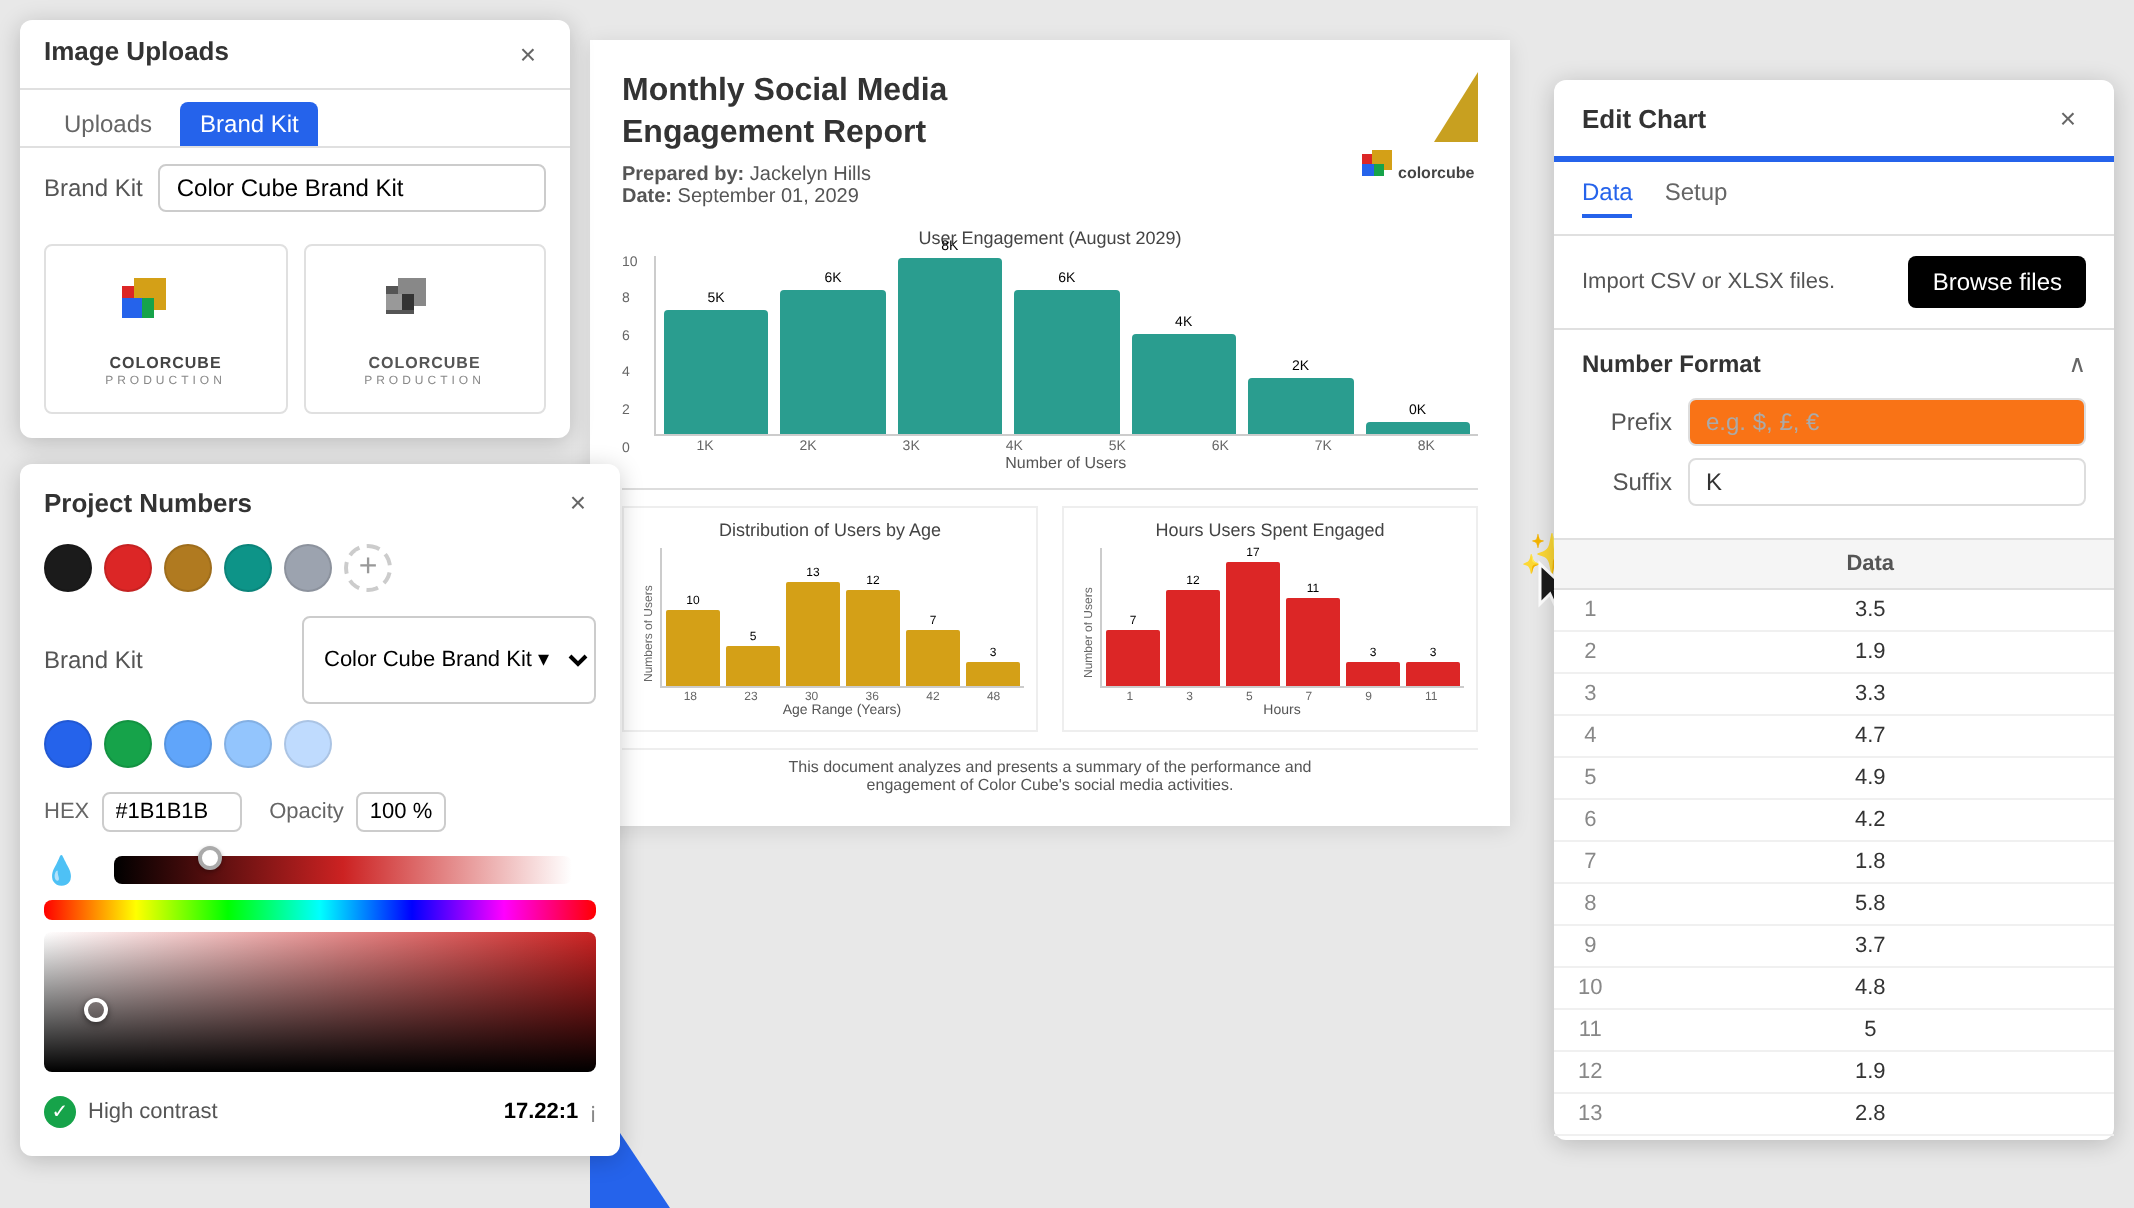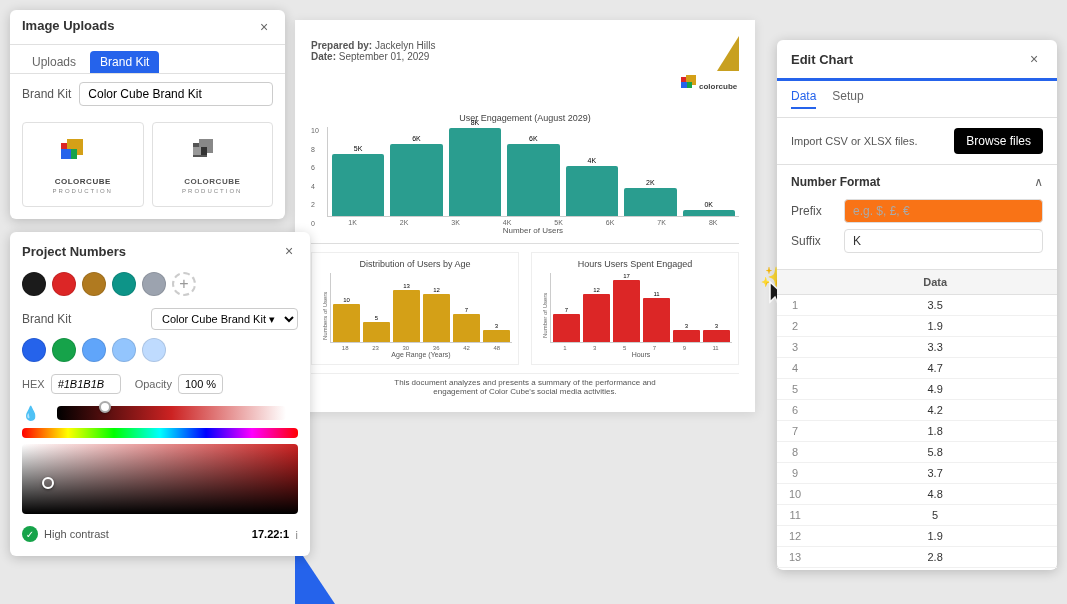--- a/index.html
+++ b/index.html
@@ -200,21 +200,21 @@
       justify-content: space-between;
       margin-bottom: 8px;
     }
 
     .brand-kit-section-label {
       font-size: 12px;
       color: #555;
     }
 
     .brand-kit-mini-select {
-      padding: 3px 6px;
+      padding: 14px 6px;
       border: 1px solid #ccc;
       border-radius: 4px;
       font-size: 11px;
       background: white;
       cursor: pointer;
     }
 
     .brand-swatches {
       display: flex;
       gap: 6px;
@@ -231,21 +231,20 @@
       font-size: 11px;
       color: #666;
     }
 
     .hex-input {
       border: 1px solid #ccc;
       border-radius: 4px;
       padding: 3px 6px;
       font-size: 11px;
       width: 70px;
-      font-style: italic;
     }
 
     .opacity-label {
       font-size: 11px;
       color: #666;
       margin-left: 8px;
     }
 
     .opacity-input {
       border: 1px solid #ccc;
@@ -429,20 +428,21 @@
       display: flex;
       align-items: center;
       gap: 8px;
       margin-bottom: 6px;
     }
 
     .format-label {
       font-size: 12px;
       color: #555;
       width: 45px;
+      text-align: right;
     }
 
     .format-input {
       flex: 1;
       border: 1px solid #ddd;
       border-radius: 4px;
       padding: 4px 8px;
       font-size: 12px;
       color: #333;
       background: #f97316;
@@ -676,20 +676,21 @@
     <div class="contrast-check">✓</div>
     <span class="contrast-label">High contrast</span>
     <span class="contrast-value">17.22:1</span>
     <span class="info-icon">ℹ</span>
   </div>
 </div>
 
 <div class="doc-wrapper">
   <div class="doc-header">
     <div>
+      <div class="doc-title">Monthly Social Media<br>Engagement Report</div>
       <div class="doc-meta">
         <strong>Prepared by:</strong> Jackelyn Hills<br>
         <strong>Date:</strong> September 01, 2029
       </div>
     </div>
     <div class="doc-logo-area">
       <div style="width:0;height:0;border-left:22px solid transparent;border-bottom:35px solid #c8a020;"></div>
       <svg width="60" height="28" viewBox="0 0 60 28">
         <rect x="2" y="2" width="10" height="10" fill="#DC2626"></rect>
         <rect x="7" y="0" width="10" height="10" fill="#D4A017"></rect>

